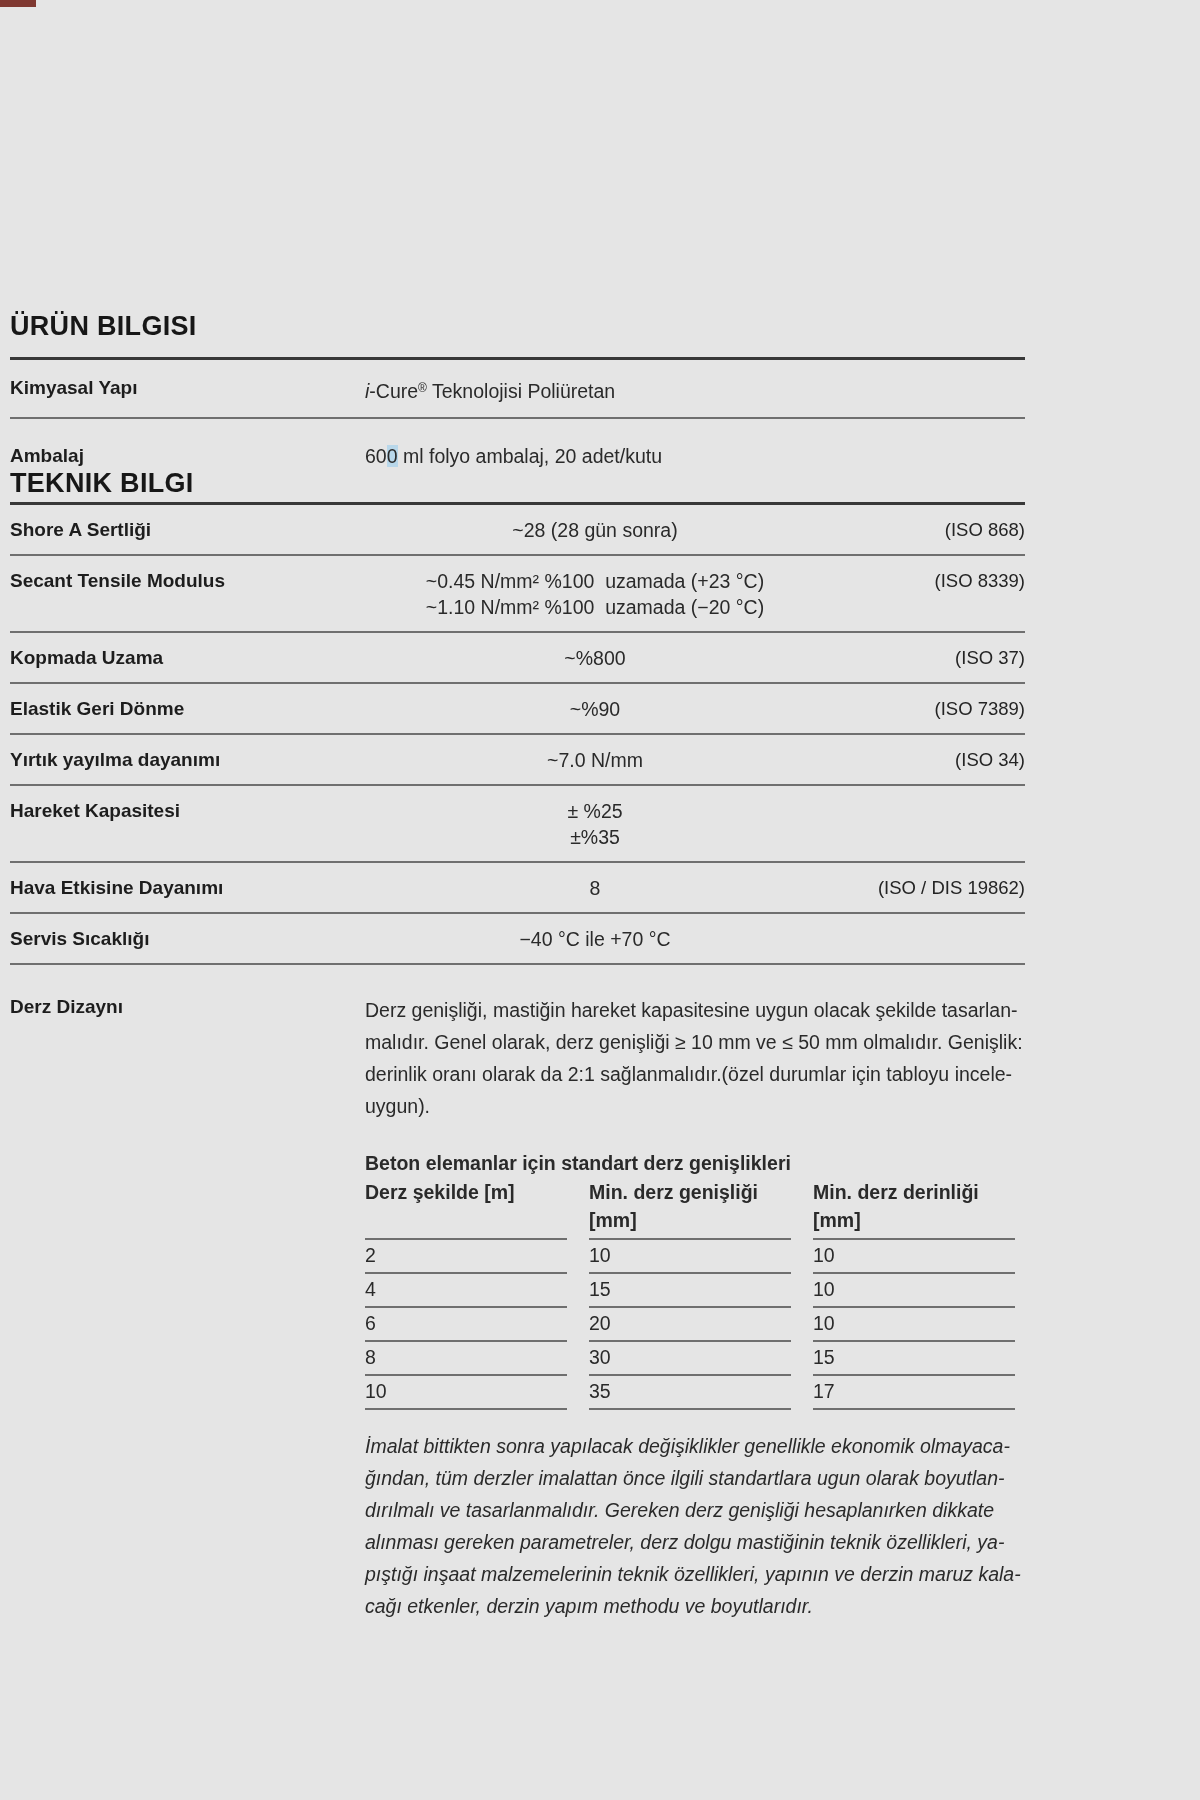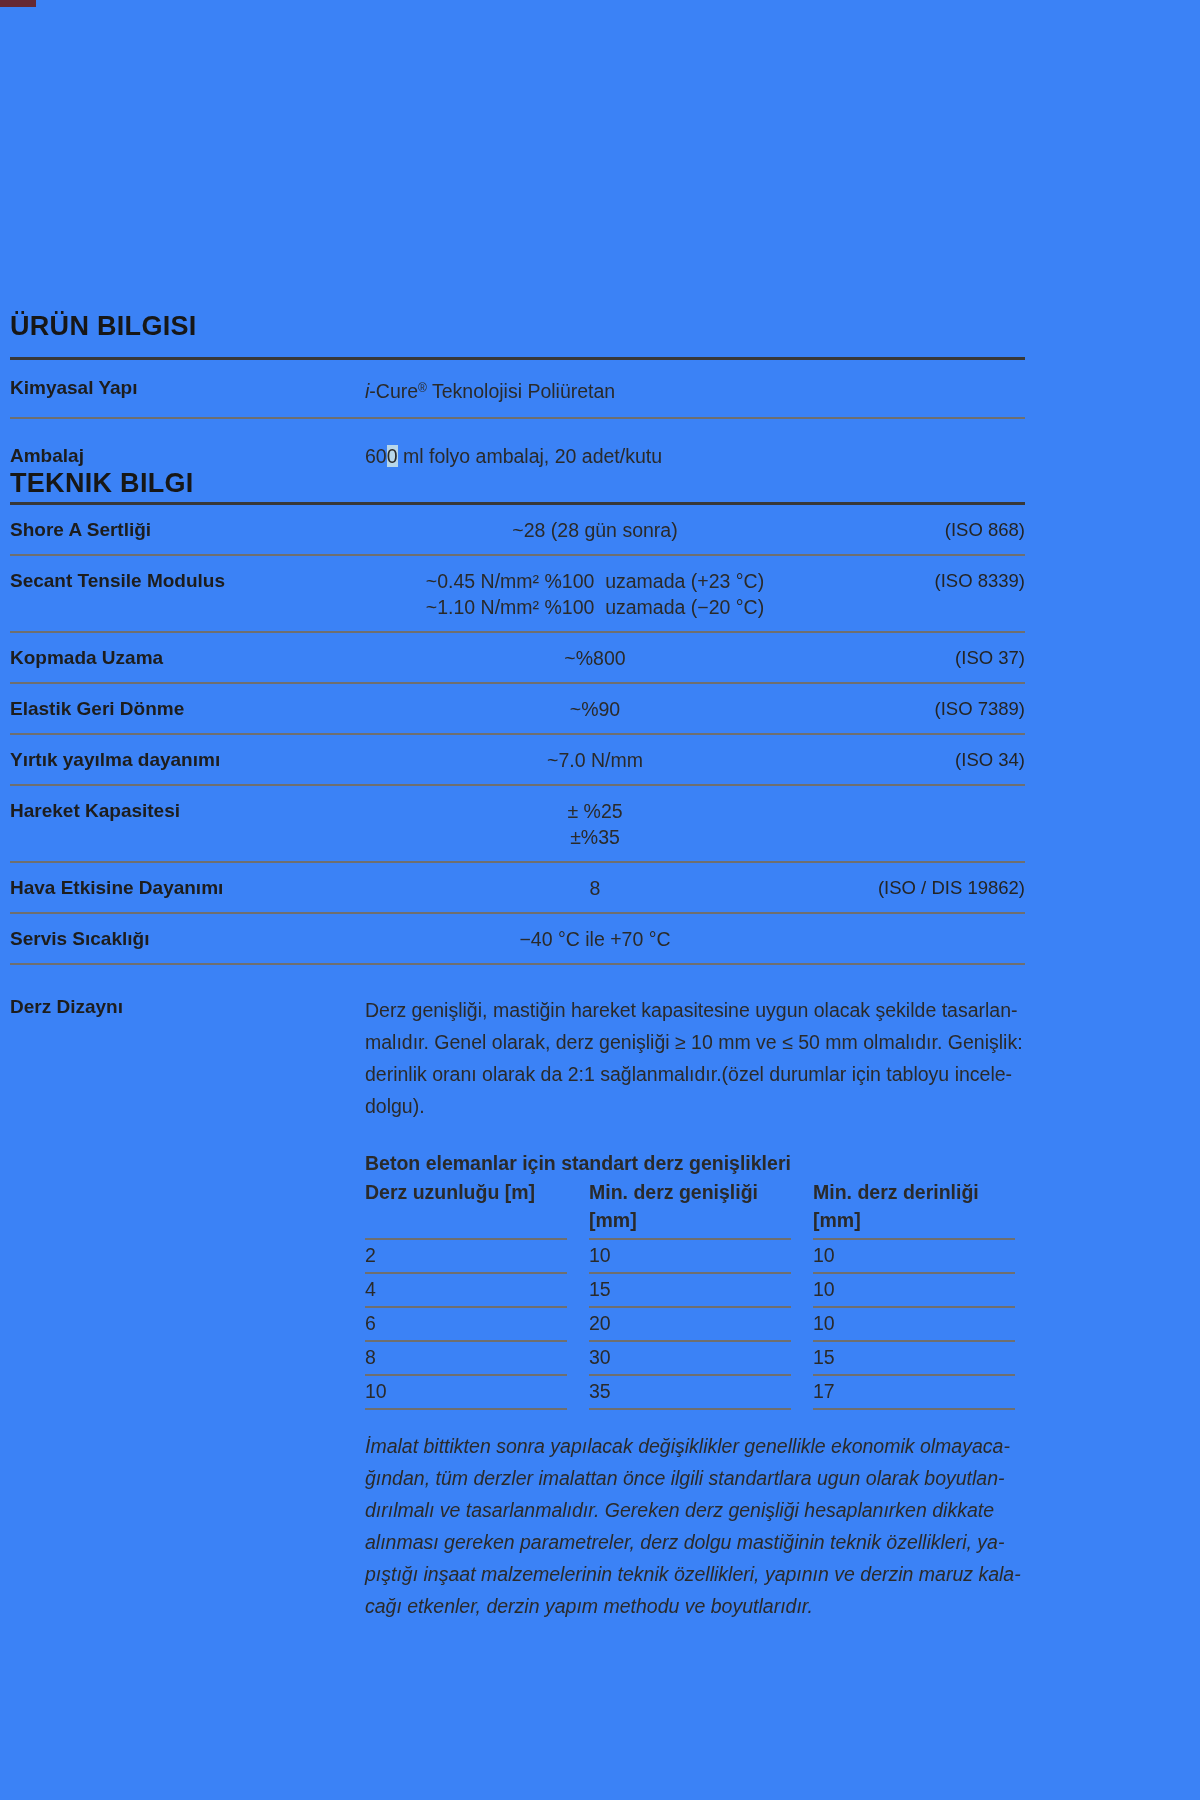--- a/index.html
+++ b/index.html
@@ -3,21 +3,21 @@
 <meta charset="utf-8">
 <style>
   html, body { margin: 0; padding: 0; background: #ffffff; }
   body {
     width: 1200px; height: 1800px;
     font-family: "Liberation Sans", sans-serif;
     color: #2a2a2a;
     position: relative;
     overflow: hidden;
   }
-  .page { position: relative; width: 1200px; height: 1800px; background: #3b82f6; }
+  .page { position: relative; width: 1200px; height: 1800px; background: #e5e5e5; }
   .scan-artifact {
     position: absolute; top: 0; left: 0; width: 36px; height: 7px;
     background: #6d1a12; opacity: .85;
   }
   .content {
     position: absolute; left: 10px; top: 0; width: 1015px;
     padding-top: 312px; box-sizing: border-box;
   }
   .section-title {
     margin: 0; font-size: 27px; font-weight: 700; color: #171717;
@@ -178,29 +178,29 @@
     <div class="rule-thin"></div>
 
     <div class="derz-row">
       <div class="label">Derz Dizaynı</div>
       <div>
 
         <div class="para">
           <div class="pline">Derz genişliği, mastiğin hareket kapasitesine uygun olacak şekilde tasarlan-</div>
           <div class="pline">malıdır. Genel olarak, derz genişliği ≥ 10 mm ve ≤ 50 mm olmalıdır. Genişlik:</div>
           <div class="pline">derinlik oranı olarak da 2:1 sağlanmalıdır.(özel durumlar için tabloyu incele-</div>
-          <div class="pline">dolgu).</div>
+          <div class="pline">uygun).</div>
         </div>
 
         <div class="dtable">
           <div class="dtable-title">Beton elemanlar için standart derz genişlikleri</div>
 
           <div class="dt-grid dt-head">
             <div class="cell">
-              <div>Derz uzunluğu [m]</div>
+              <div>Derz şekilde [m]</div>
               <div></div>
             </div>
             <div class="cell">
               <div>Min. derz genişliği</div>
               <div>[mm]</div>
             </div>
             <div class="cell">
               <div>Min. derz derinliği</div>
               <div>[mm]</div>
             </div>

